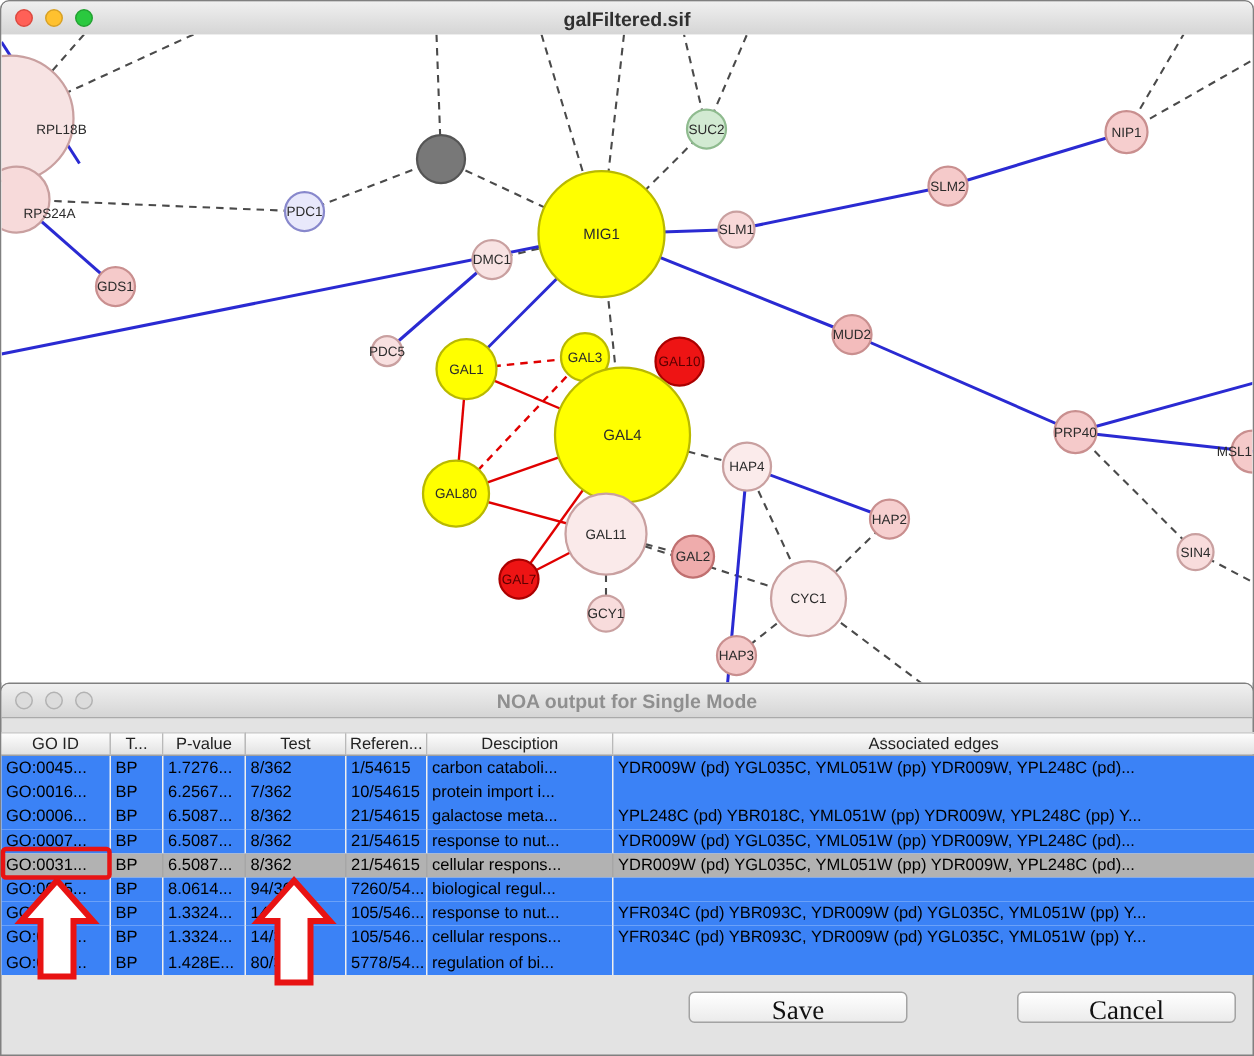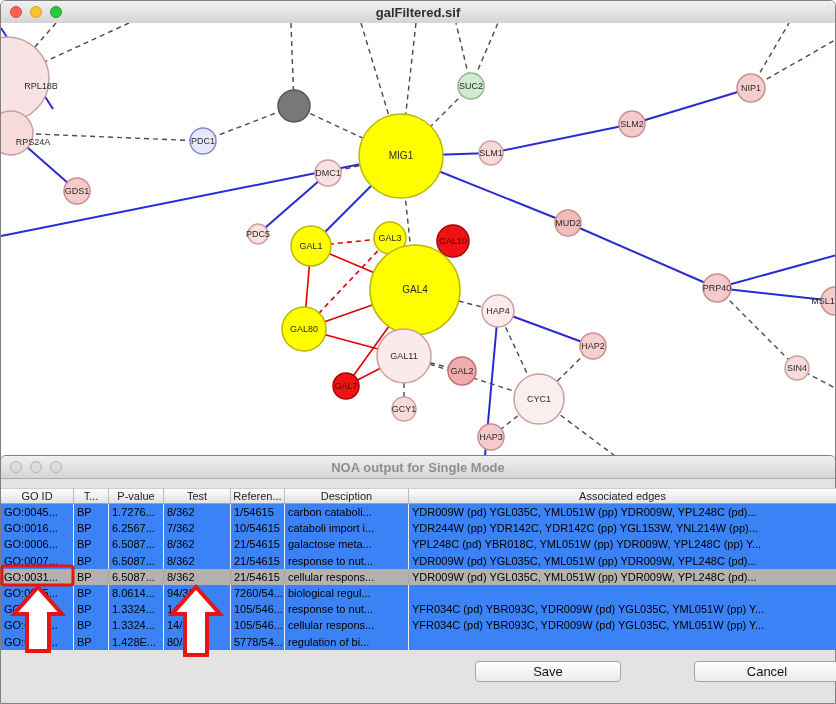--- a/index.html
+++ b/index.html
@@ -38,22 +38,22 @@
   .tr{display:flex;height:16.2px;line-height:16.2px;background:#3b82f6;}
   .tr.selected{background:#b2b2b2;}
   .td{
     font-size:11px;color:#000;padding-left:3px;box-sizing:border-box;
     overflow:hidden;white-space:nowrap;border-right:1px solid #efefef;
   }
   .tr.selected .td{border-right-color:#a6a6a6;}
 
   .btn{
     position:absolute;height:21px;border:1px solid #a3a3a3;border-radius:4px;
-    background:linear-gradient(#ffffff,#ebebeb);font-size:13px;color:#111;
-    font-family:Liberation Sans, sans-serif;text-align:center;cursor:default;margin-left:16px;
+    background:linear-gradient(#ffffff,#ebebeb);font-size:18px;color:#111;
+    font-family:Liberation Serif, serif;text-align:center;cursor:default;
   }
   #save-btn{left:458px;top:205px;width:146px;}
   #cancel-btn{left:677px;top:205px;width:146px;}
 
   #annotation-overlay{position:absolute;left:0;top:0;width:836px;height:704px;pointer-events:none;z-index:50;}
 </style>
 </head>
 <body>
 
 <div class="window graph-window">
@@ -206,22 +206,21 @@
         <div class="td" style="width: 54px;">1/54615</div>
         <div class="td" style="width: 124px;">carbon cataboli...</div>
         <div class="td" style="width: 428px;">YDR009W (pd) YGL035C, YML051W (pp) YDR009W, YPL248C (pd)...</div>
       </div>
       <div class="tr">
         <div class="td" style="width: 73px;">GO:0016...</div>
         <div class="td" style="width: 35px;">BP</div>
         <div class="td" style="width: 55px;">6.2567...</div>
         <div class="td" style="width: 67px;">7/362</div>
         <div class="td" style="width: 54px;">10/54615</div>
-        <div class="td" style="width: 124px;">cataboli import i...</div>
-        <div class="td" style="width: 428px;">YDR244W (pp) YDR142C, YDR142C (pp) YGL153W, YNL214W (pp)...</div>
+        <div class="td" style="width: 124px;">protein import i...</div>
       </div>
       <div class="tr">
         <div class="td" style="width: 73px;">GO:0006...</div>
         <div class="td" style="width: 35px;">BP</div>
         <div class="td" style="width: 55px;">6.5087...</div>
         <div class="td" style="width: 67px;">8/362</div>
         <div class="td" style="width: 54px;">21/54615</div>
         <div class="td" style="width: 124px;">galactose meta...</div>
         <div class="td" style="width: 428px;">YPL248C (pd) YBR018C, YML051W (pp) YDR009W, YPL248C (pp) Y...</div>
       </div>

